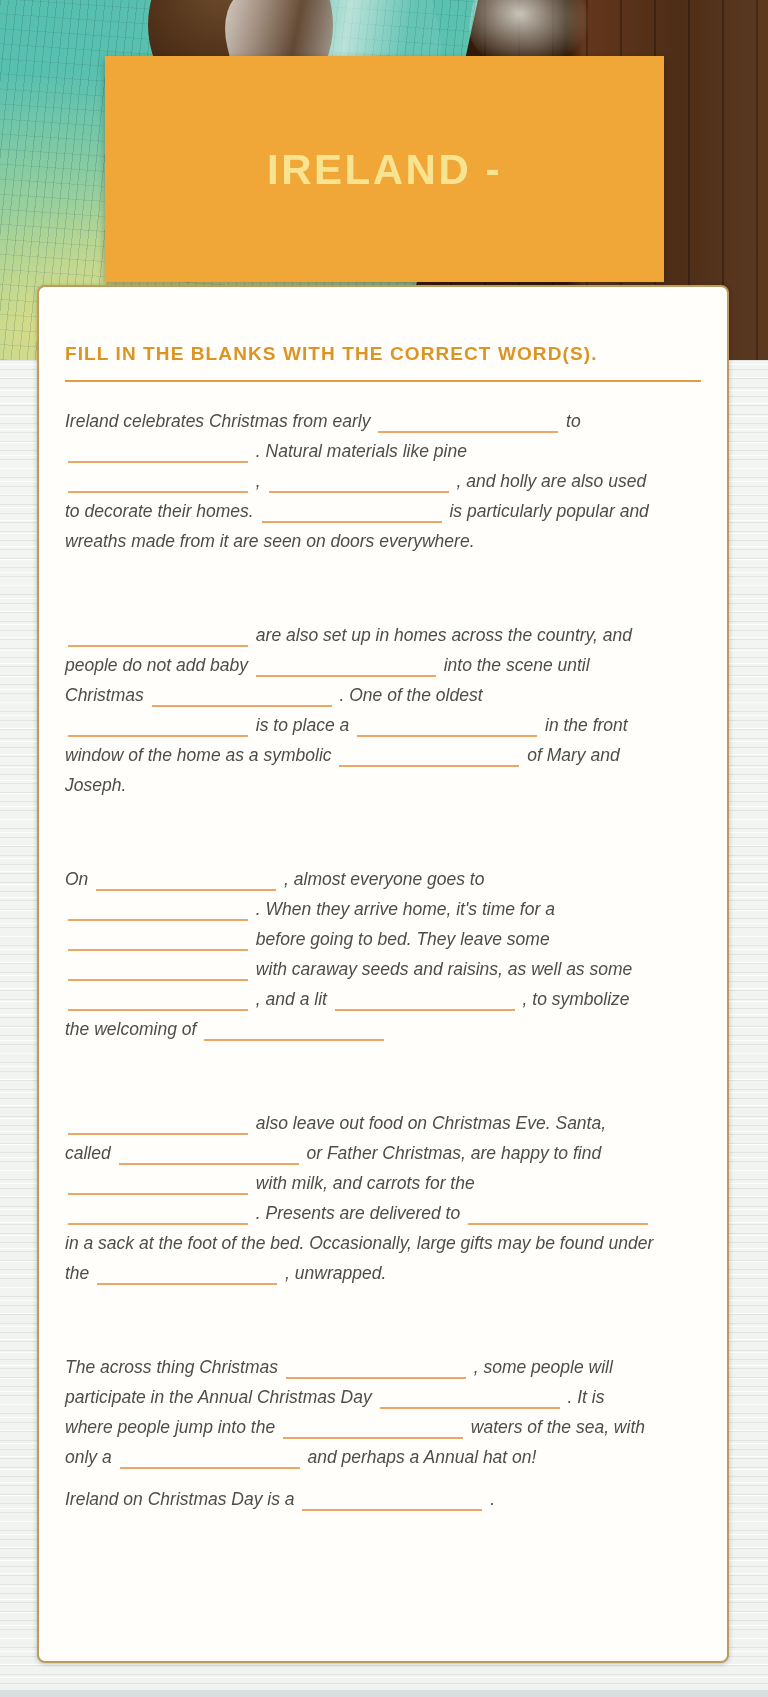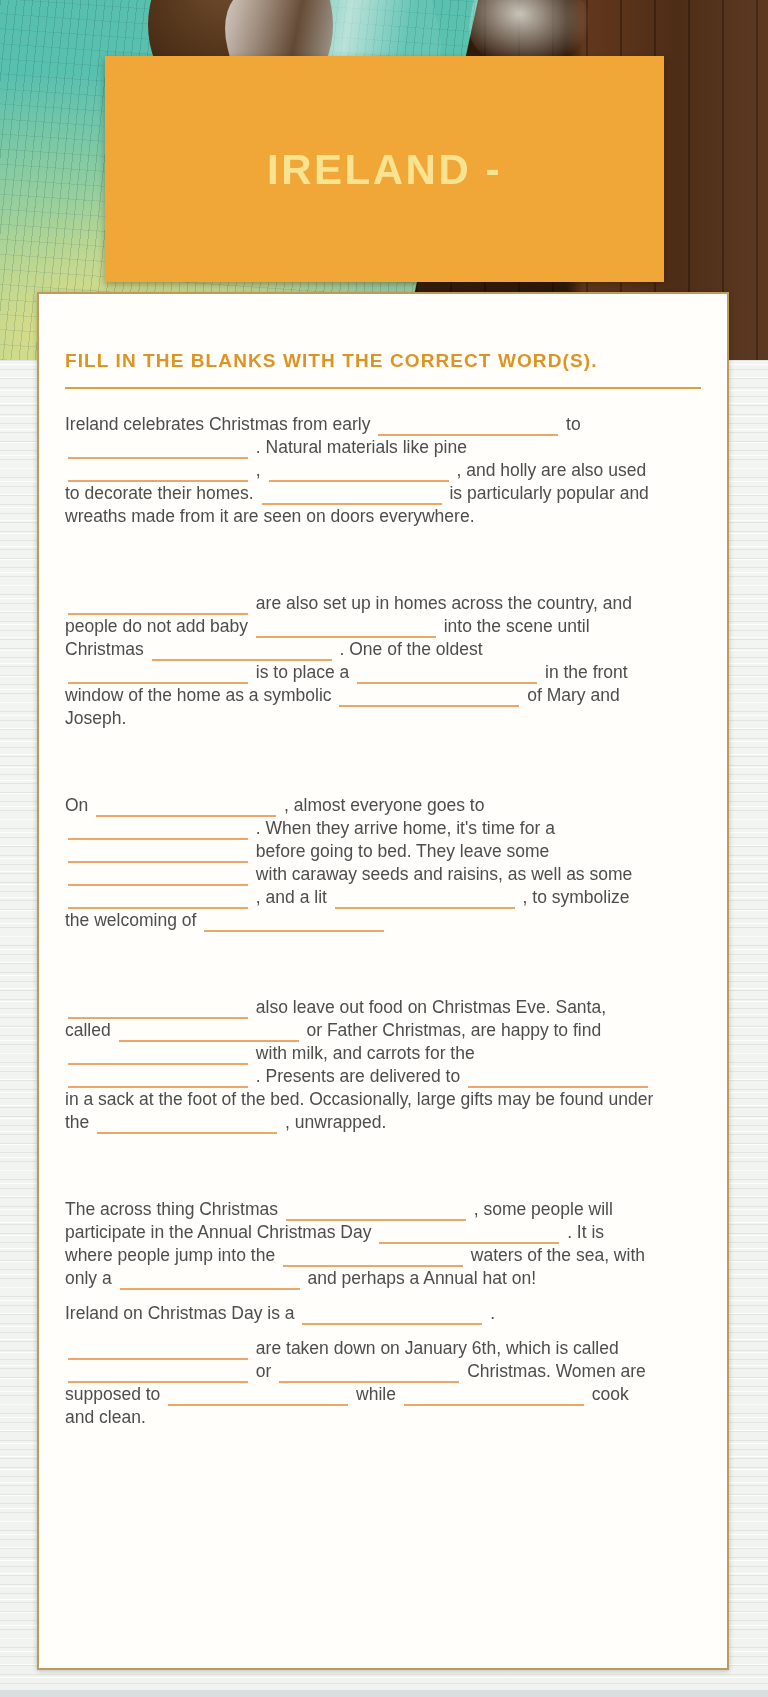--- a/index.html
+++ b/index.html
@@ -42,30 +42,30 @@
 
   
   .banner{position:absolute;left:105px;top:56px;width:559px;height:226px;z-index:2;
     background:var(--banner-bg,#f0a737);box-shadow:0 3px 7px rgba(50,25,0,.35);
     display:flex;align-items:center;justify-content:center;text-align:center;}
   .banner h1{margin:2px;font-size:42px;line-height:57px;font-weight:bold;
     letter-spacing:2.5px;color:var(--banner-title,#f8e490);text-transform:uppercase;}
   .banner h1 span{display:block;}
 
   
-  .card{position:absolute;left:37px;top:292px;width:692px;height:1378px;z-index:3;
+  .card{position:absolute;left:37px;top:285px;width:692px;height:1378px;z-index:3;
     box-sizing:border-box;background:#fffefb;border:2px solid var(--card-border,#bd9a5e);
-    border-radius:0;box-shadow:0 1px 5px rgba(0,0,0,.22);}
+    border-radius:8px;box-shadow:0 1px 5px rgba(0,0,0,.22);}
   .card-inner{padding:56px 26px 0 26px;}
   .instruction{margin:0;font-size:19px;font-weight:bold;letter-spacing:1.1px;
     color:var(--instruction,#dd9422);text-transform:uppercase;}
   .rule{border:none;border-top:2px solid var(--rule,#dd9f3f);margin:15px 0 24px 0;}
 
-  .para{width:590px;margin:0 0 12px 0;font-size:17.5px;line-height:23px;
-    color:var(--body-text,#4d4d4d);}
+  .para{width:590px;margin:0 0 12px 0;font-size:17.5px;line-height:30px;
+    color:var(--body-text,#4d4d4d);font-style:italic;}
   .para.gap-large{margin-bottom:64px;}
   .blank{display:inline-block;width:180px;height:18px;vertical-align:-6px;margin:0 3px;
     border-bottom:2px solid var(--blank,#eaa768);cursor:text;}
 
   .footer-strip{position:absolute;left:0;bottom:0;width:100%;height:7px;z-index:4;
     background:#d9dee0;}
 </style>
 </head>
 <body>
 
@@ -90,19 +90,18 @@
     <div class="card-inner">
       <h2 class="instruction">FILL IN THE BLANKS WITH THE CORRECT WORD(S).</h2>
       <hr class="rule">
       <div id="paragraphs">
           <p class="para gap-large"><span>Ireland celebrates Christmas from early </span><span class="blank"></span><span> to </span><span class="blank"></span><span> . Natural materials like pine </span><span class="blank"></span><span> , </span><span class="blank"></span><span> , and holly are also used to decorate their homes. </span><span class="blank"></span><span> is particularly popular and wreaths made from it are seen on doors everywhere.</span></p>
           <p class="para gap-large"><span class="blank"></span><span> are also set up in homes across the country, and people do not add baby </span><span class="blank"></span><span> into the scene until Christmas </span><span class="blank"></span><span> . One of the oldest </span><span class="blank"></span><span> is to place a </span><span class="blank"></span><span> in the front window of the home as a symbolic </span><span class="blank"></span><span> of Mary and Joseph.</span></p>
           <p class="para gap-large"><span>On </span><span class="blank"></span><span> , almost everyone goes to </span><span class="blank"></span><span> . When they arrive home, it's time for a </span><span class="blank"></span><span> before going to bed. They leave some </span><span class="blank"></span><span> with caraway seeds and raisins, as well as some </span><span class="blank"></span><span> , and a lit </span><span class="blank"></span><span> , to symbolize the welcoming of </span><span class="blank"></span></p>
           <p class="para gap-large"><span class="blank"></span><span> also leave out food on Christmas Eve. Santa, called </span><span class="blank"></span><span> or Father Christmas, are happy to find </span><span class="blank"></span><span> with milk, and carrots for the </span><span class="blank"></span><span> . Presents are delivered to </span><span class="blank"></span><span> in a sack at the foot of the bed. Occasionally, large gifts may be found under the </span><span class="blank"></span><span> , unwrapped.</span></p>
           <p class="para gap-small"><span>The across thing Christmas </span><span class="blank"></span><span> , some people will participate in the Annual Christmas Day </span><span class="blank"></span><span> . It is where people jump into the </span><span class="blank"></span><span> waters of the sea, with only a </span><span class="blank"></span><span> and perhaps a Annual hat on!</span></p>
           <p class="para gap-small"><span>Ireland on Christmas Day is a </span><span class="blank"></span><span> .</span></p>
-          <p class="para gap-small"><span class="blank"></span><span> are taken down on January 6th, which is called </span><span class="blank"></span><span> or </span><span class="blank"></span><span> Christmas. Women are supposed to </span><span class="blank"></span><span> while </span><span class="blank"></span><span> cook and clean.</span></p>
         </div>
     </div>
   </div>
 
   <div class="footer-strip"></div>
 </div>
 
 </body></html>

